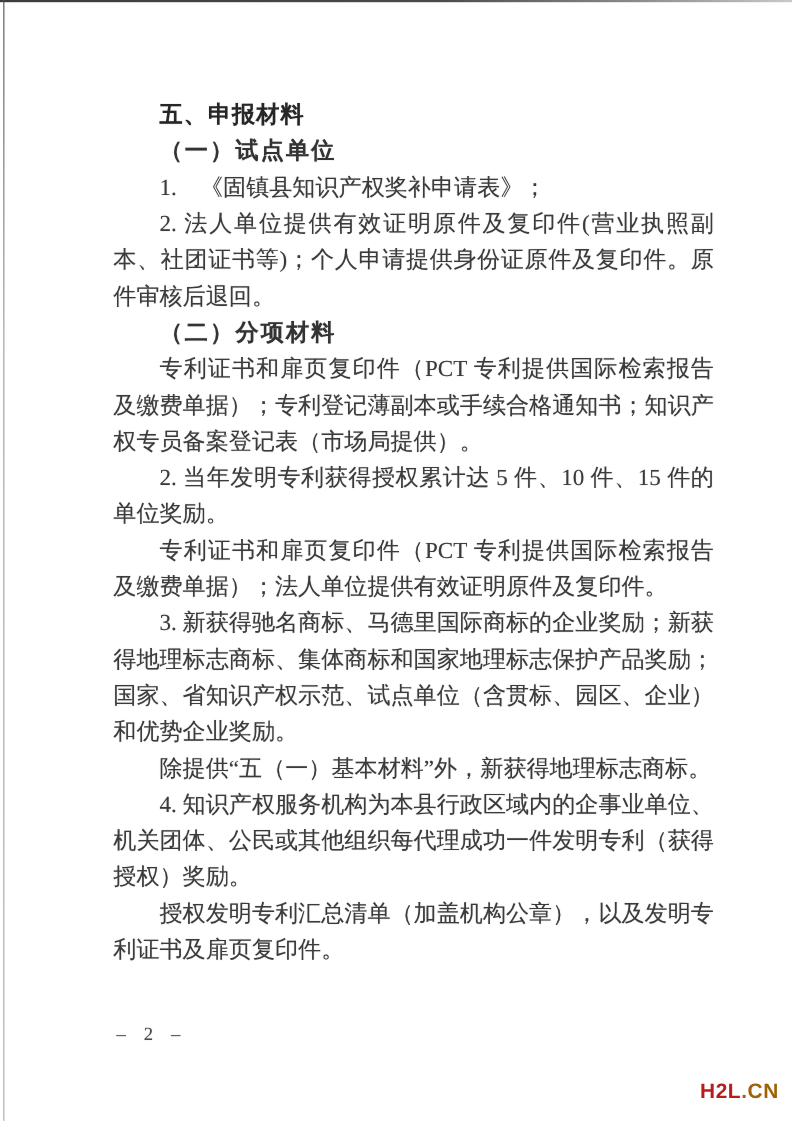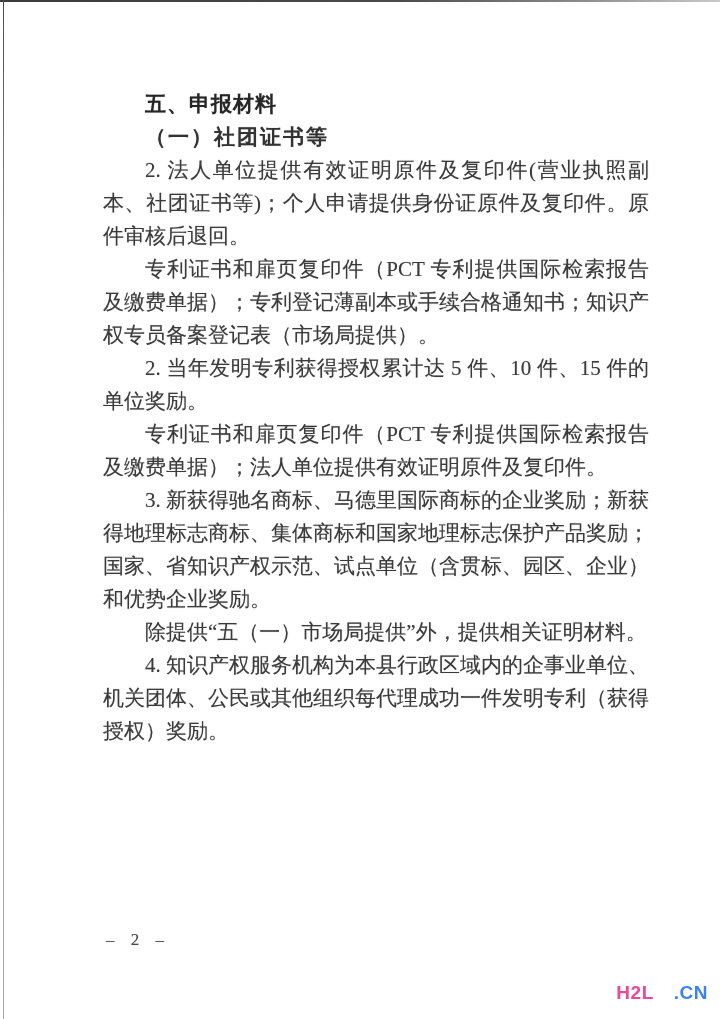--- a/index.html
+++ b/index.html
@@ -36,21 +36,21 @@
     font-size: 21px;
     line-height: 33px;
     text-align: justify;
     text-shadow: 0 0 1px rgba(70,70,70,0.45);
   }
   .para {
     margin: 0;
     text-indent: 2em;
   }
   .para.heading {
-    font-family: Liberation Serif, serif;
+    font-family: Liberation Sans, sans-serif;
     font-weight: bold;
     color: #262626;
     letter-spacing: 1px;
   }
   .para.subheading {
     font-weight: 600;
     color: #333333;
     letter-spacing: 2px;
   }
   .page-footer {
@@ -75,27 +75,30 @@
   .watermark .suffix { }
 </style>
 </head>
 <body>
 
 <div class="scan-edge-top"></div>
 <div class="scan-edge-left"></div>
 
 <div class="doc-body">
   <p class="para heading">五、申报材料</p>
-  <p class="para subheading">（一）社团证书等</p>
+  <p class="para subheading">（一）试点单位</p>
+  <p class="para">1.　《固镇县知识产权奖补申请表》；</p>
   <p class="para">2. 法人单位提供有效证明原件及复印件(营业执照副本、社团证书等)；个人申请提供身份证原件及复印件。原件审核后退回。</p>
+  <p class="para subheading">（二）分项材料</p>
   <p class="para">专利证书和扉页复印件（PCT 专利提供国际检索报告及缴费单据）；专利登记薄副本或手续合格通知书；知识产权专员备案登记表（市场局提供）。</p>
   <p class="para">2. 当年发明专利获得授权累计达 5 件、10 件、15 件的单位奖励。</p>
   <p class="para">专利证书和扉页复印件（PCT 专利提供国际检索报告及缴费单据）；法人单位提供有效证明原件及复印件。</p>
   <p class="para">3. 新获得驰名商标、马德里国际商标的企业奖励；新获得地理标志商标、集体商标和国家地理标志保护产品奖励；国家、省知识产权示范、试点单位（含贯标、园区、企业）和优势企业奖励。</p>
-  <p class="para">除提供“五（一）市场局提供”外，提供相关证明材料。</p>
+  <p class="para">除提供“五（一）基本材料”外，新获得地理标志商标。</p>
   <p class="para">4. 知识产权服务机构为本县行政区域内的企事业单位、机关团体、公民或其他组织每代理成功一件发明专利（获得授权）奖励。</p>
+  <p class="para">授权发明专利汇总清单（加盖机构公章），以及发明专利证书及扉页复印件。</p>
 </div>
 
 <div class="page-footer">– 2 –</div>
 
 <div class="watermark">
-  <span class="brand" style="color: #ec4899; text-align: right;">H2L</span><span class="suffix" style="color: #3b82f6; margin-left: 20px;">.CN</span>
+  <span class="brand" style="color: #b91c1c; text-align: right;">H2L</span><span class="suffix" style="color: #a16207;">.CN</span>
 </div>
 
 </body></html>

